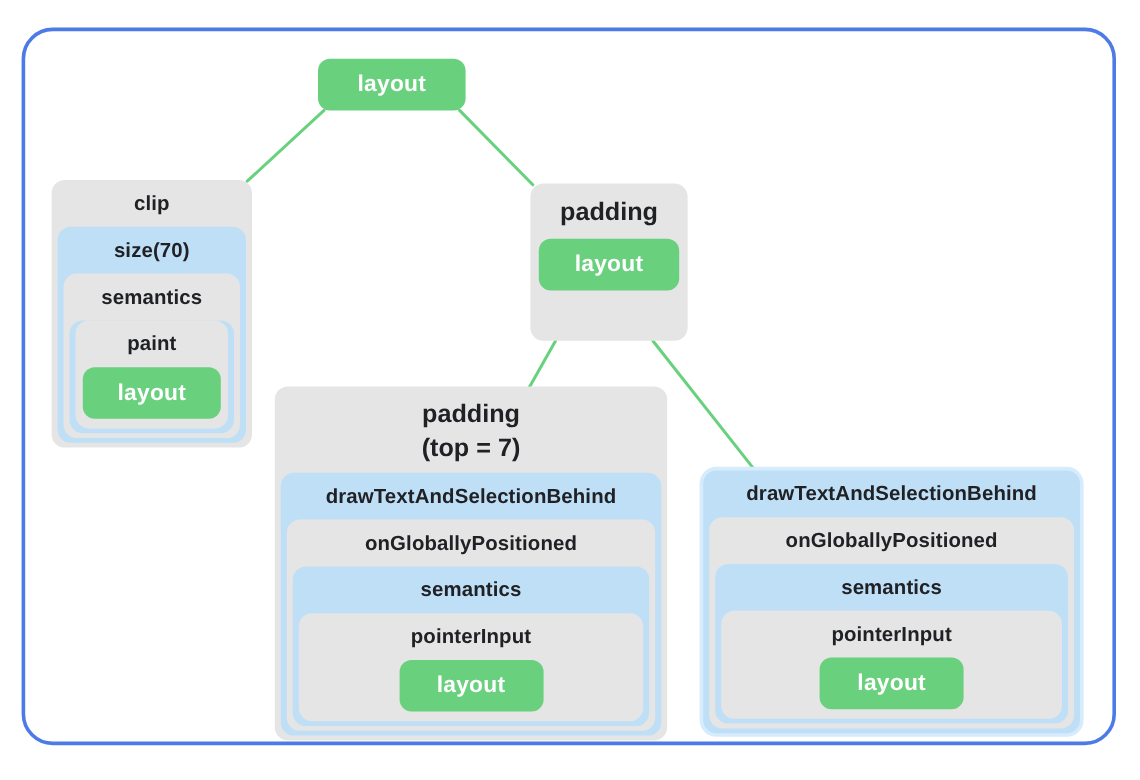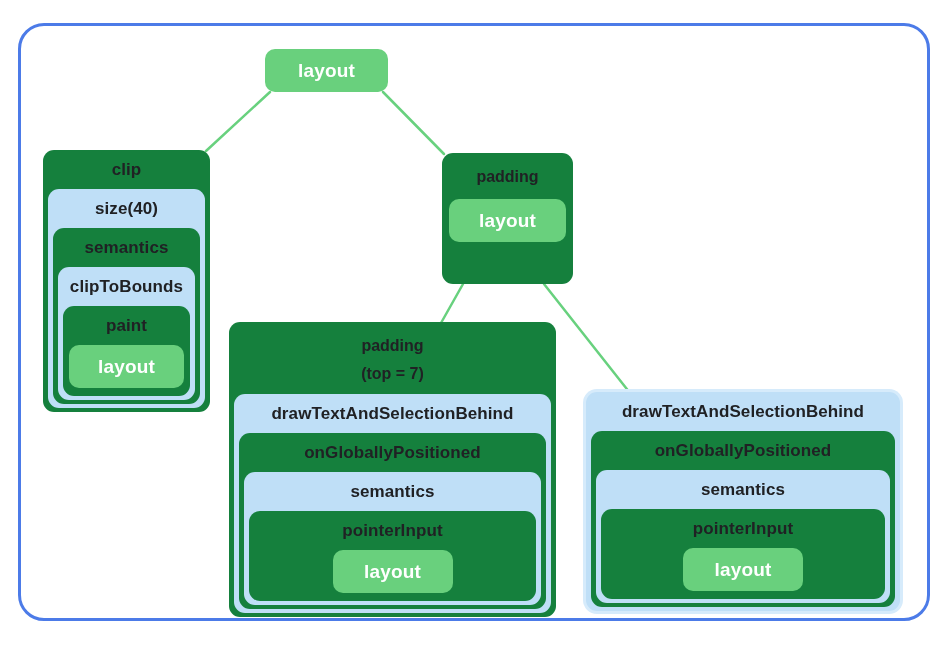--- a/index.html
+++ b/index.html
@@ -8,31 +8,31 @@
     font-family:"Liberation Sans", sans-serif; overflow:hidden;
   }
   .frame {
     position:absolute; left:18px; top:23px; width:912px; height:598px;
     box-sizing:border-box; border:3px solid #4C7BE8; border-radius:26px;
     background:transparent;
   }
   .edges { position:absolute; left:0; top:0; width:950px; height:650px; }
   .chain { position:absolute; }
   .node { border-radius:11px; padding:0 5px 4px; box-sizing:border-box; }
-  .node.light { background:#15803d; }
+  .node.light { background:#e5e5e5; }
   .node.mid   { background:#BFDFF7; }
   .halo { box-shadow:0 0 0 3px #D6EBFB; }
   .node-label {
     height:39px; display:flex; align-items:center; justify-content:center;
     font-size:17px; font-weight:700; color:#202124; letter-spacing:0.1px;
     white-space:nowrap;
   }
   .chain-header {
     padding-top:10px; text-align:center; line-height:28px;
-    font-size:16px; font-weight:700; color:#202124;
+    font-size:21px; font-weight:700; color:#202124;
   }
   .chain-header.compact { padding-top:10px; line-height:27px; }
   .leaf-btn {
     height:43px; width:120px; max-width:calc(100% - 2px);
     margin:0 auto 4px auto; background:#69D07D; border-radius:10px;
     display:flex; align-items:center; justify-content:center;
     color:#ffffff; font-size:19px; font-weight:700; letter-spacing:0.2px;
   }
   .leaf-btn.pad-leaf { margin-top:9px; width:117px; }
   .root-btn {
@@ -62,25 +62,24 @@
   </svg>
 
   <div class="root-btn">
     <span>layout</span>
   </div>
 
   <div class="chain chain-clip">
     <div class="node light">
       <div class="node-label">clip</div>
       <div class="node mid">
-        <div class="node-label">size(40)</div>
+        <div class="node-label">size(70)</div>
         <div class="node light">
           <div class="node-label">semantics</div>
           <div class="node mid">
-            <div class="node-label">clipToBounds</div>
             <div class="node light">
               <div class="node-label">paint</div>
               <div class="leaf-btn">layout</div>
             </div>
           </div>
         </div>
       </div>
     </div>
   </div>
 

